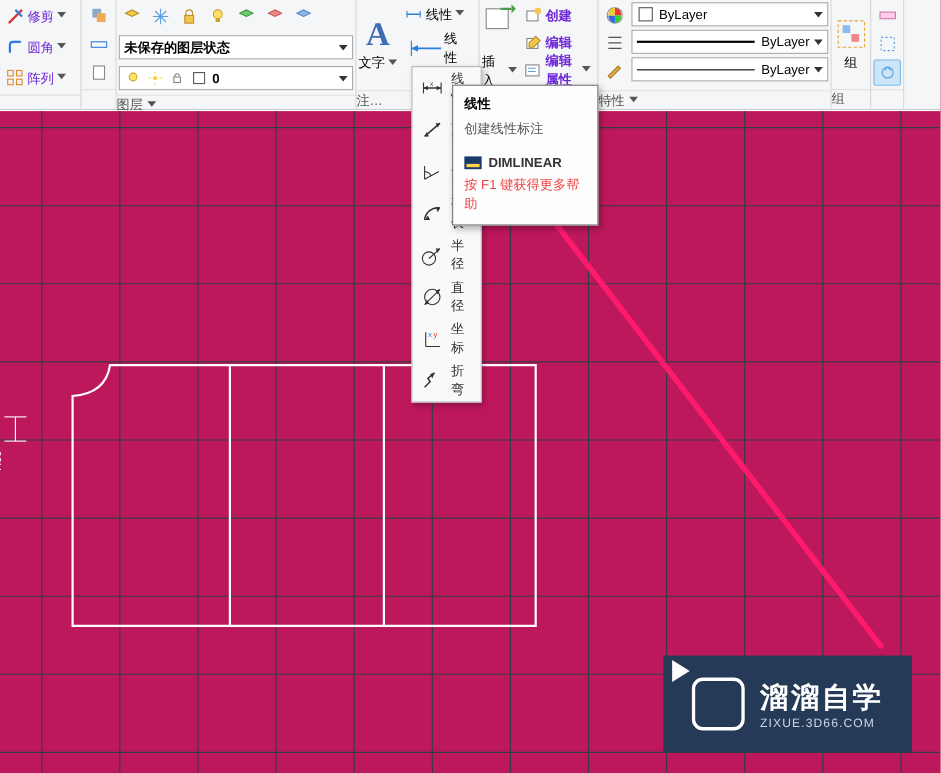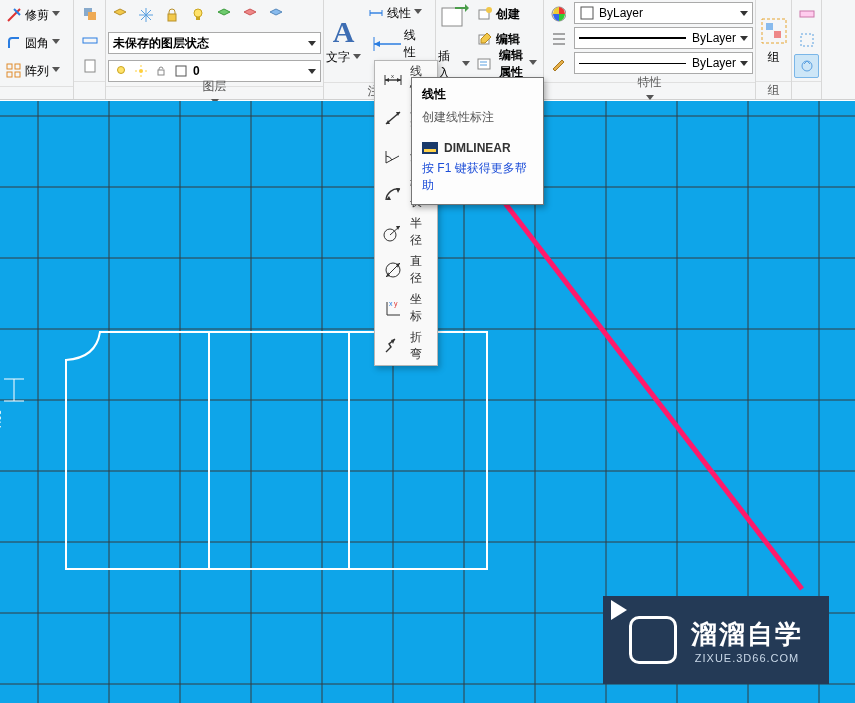--- a/index.html
+++ b/index.html
@@ -1,24 +1,24 @@
 <!DOCTYPE html>
 <html><head>
 <meta charset="utf-8">
 <style>
   * { box-sizing: border-box; margin: 0; padding: 0; }
   body { width: 855px; height: 703px; font-family: "Microsoft YaHei", sans-serif; font-size: 12px; background: #fff; overflow: hidden; position: relative; }
   .ribbon { display: flex; height: 100px; background: #f5f6f7; border-bottom: 1px solid #d0d0d0; }
   .panel { display: flex; flex-direction: column; border-right: 1px solid #d8d8d8; }
   .panel-body { flex: 1; display: flex; flex-direction: column; padding: 2px; gap: 2px; }
-  .panel-title { height: 18px; text-align: center; color: #555; font-size: 12px; border-top: 1px solid #e0e0e0; display: flex; align-items: center; justify-content: flex-end; gap: 4px; flex-direction: column; }
+  .panel-title { height: 18px; text-align: center; color: #555; font-size: 12px; border-top: 1px solid #e0e0e0; display: flex; align-items: center; justify-content: flex-start; gap: 4px; }
   .prow { display: flex; align-items: center; gap: 2px; height: 26px; }
   .btn { display: flex; align-items: center; justify-content: center; height: 24px; min-width: 24px; border: 1px solid transparent; border-radius: 2px; padding: 0 3px; gap: 3px; cursor: pointer; }
   .btn.sel { background:#cde6f7; border-color:#7ab6e8;}
-  .btn .lbl { color: #000000; text-align: center; }
+  .btn .lbl { color: #6d28d9; }
   .dd { width: 8px; height: 8px; border-left: 4px solid transparent; border-right: 4px solid transparent; border-top: 5px solid #555; }
   .ico { width: 16px; height: 16px; display: inline-flex; align-items: center; justify-content: center; }
   .bigico {width:32px; height:32px; display:flex; align-items:center; justify-content:center;}
   .combo { height: 22px; border: 1px solid #aaa; background: #fff; display: flex; align-items: center; padding: 0 4px; gap: 4px; }
   .combo .arrow { margin-left: auto; width: 0; height: 0; border-left: 4px solid transparent; border-right: 4px solid transparent; border-top: 5px solid #333; }
 
   
   .p-modify { width: 74px; }
   
   .p-clip { width: 32px; }
@@ -45,24 +45,24 @@
   
   .dim-menu { position: absolute; left: 374px; top: 60px; width: 64px; background: #f9f9f9; border: 1px solid #b6b6b6; box-shadow: 2px 3px 6px rgba(0,0,0,.25); z-index: 20; }
   .dim-item { display: flex; align-items: center; gap: 6px; height: 38px; padding: 0 7px; cursor: pointer; }
   .dim-item .mico { width: 24px; height: 24px; display:flex;align-items:center;justify-content:center;}
   .dim-item .ml { font-size: 12px; color:#333;}
 
   .tooltip { position: absolute; left: 411px; top: 77px; width: 133px; background: #fdfdfd; border: 1px solid #767676; box-shadow: 2px 3px 6px rgba(0,0,0,.3); padding: 8px 10px 10px; z-index: 30; font-size: 12px;}
   .tooltip .tt-title { font-weight: bold; margin-bottom: 6px; }
   .tooltip .tt-desc { color: #555; margin-bottom: 14px;}
   .tooltip .tt-cmd { display:flex; align-items:center; gap:6px; margin-bottom:4px; font-weight: bold; color:#333;}
-  .tooltip .tt-help{ color:#1d4ed8;}
-
-  
-  .canvas { position:absolute; left:0; top:101px; right:0; bottom:0; background:#0ea5e9;text-align:center;}
+  .tooltip .tt-help{ color:#ef4444;}
+
+  
+  .canvas { position:absolute; left:0; top:101px; right:0; bottom:0; background:#be185d;}
   .canvas svg { position:absolute; left:0; top:0; }
   .grid line { stroke:#333c40; stroke-width:1;}
   .shape { stroke:#fff; stroke-width:2; fill:none;}
   .arrow-line{stroke:#ff1a6b; stroke-width:5;}
   .arrow-head{fill:#ff1a6b;}
 
   .dimtext{ font-size:10px; fill:#fff; }
 
   
   .watermark { position:absolute; right:26px; bottom:19px; width:226px; height:88px; background:#243a56; display:flex; align-items:center; justify-content:center; gap:14px;}

